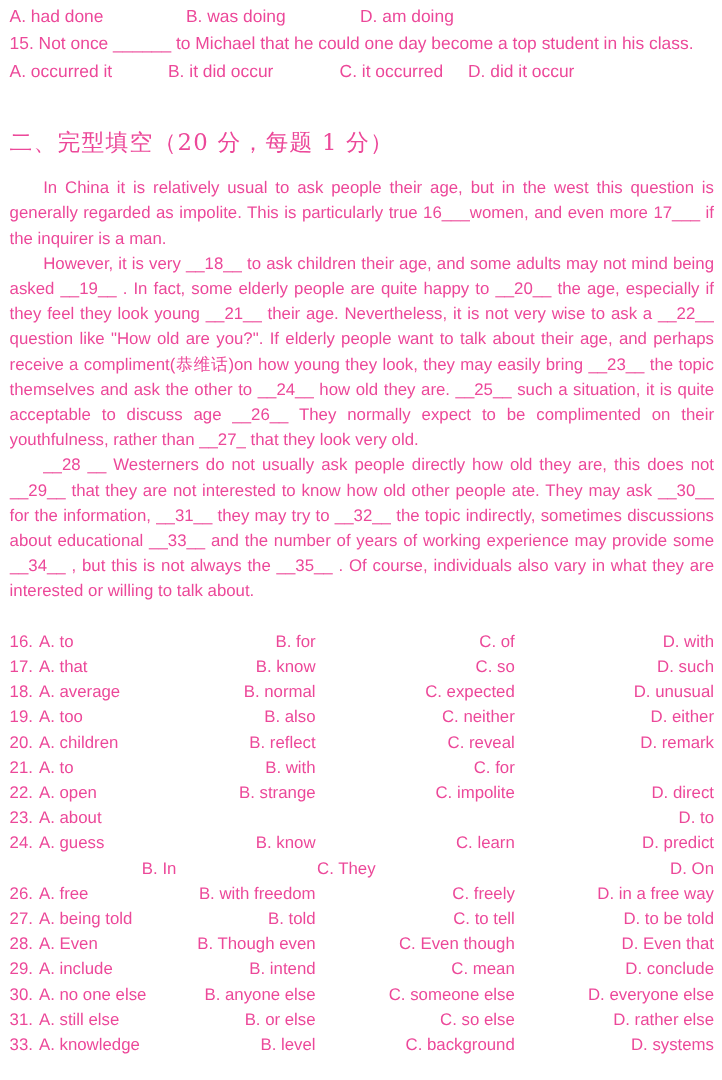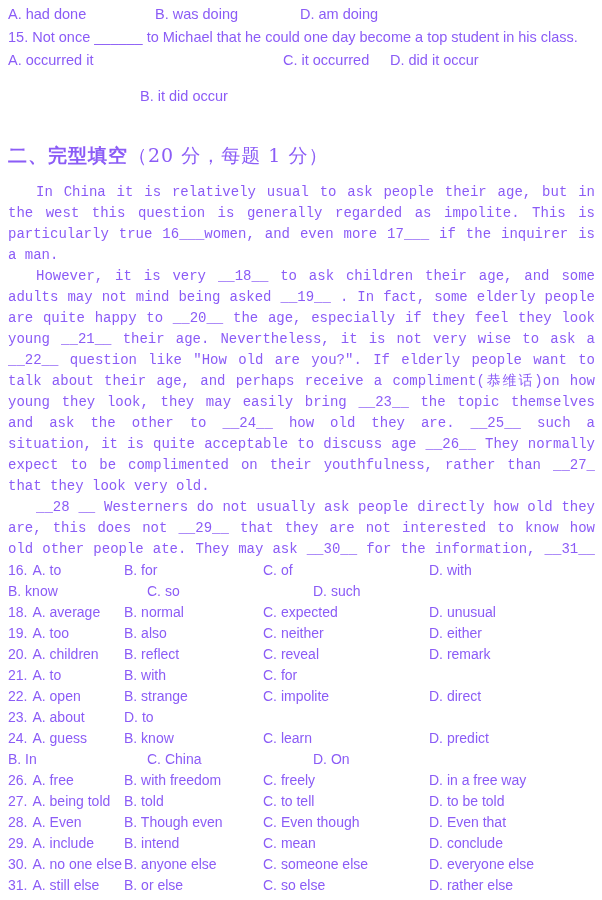--- a/index.html
+++ b/index.html
@@ -5,80 +5,80 @@
   html, body {
     margin: 0;
     padding: 0;
     background: #ffffff;
   }
   .page {
     position: relative;
     width: 602px;
     height: 900px;
     background: #ffffff;
-    color: #8b5cf6;
+    color: #ec4899;
     font-family: "Liberation Sans", sans-serif;
     font-size: 14.5px;
     box-sizing: border-box;
     padding: 3px 7px 0 8px;
     overflow: hidden;
   }
 
   
   .opt-line {
     display: flex;
     line-height: 23px;
     white-space: nowrap;
   }
   .opt-line-q14 .oc1 { width: 147px; }
   .opt-line-q14 .oc2 { width: 145px; }
   .opt-line-q14 .oc3 { width: 158px; }
   .opt-line-q15 .oc1 { width: 132px; }
-  .opt-line-q15 .oc2 { width: 143px; margin-top: 36px; }
+  .opt-line-q15 .oc2 { width: 143px; }
   .opt-line-q15 .oc3 { width: 107px; }
   .stem {
     line-height: 23px;
     white-space: nowrap;
   }
 
   
   .heading {
     margin: 34px 0 0 0;
     font-family: "DejaVu Serif", "Liberation Serif", serif;
     font-size: 19px;
     line-height: 26px;
     letter-spacing: 1px;
   }
-  .heading .h-main { font-weight: bold; }
+  .heading .h-main { font-weight: normal; }
   .heading .h-note { font-weight: normal; }
 
   
   .passage {
     margin-top: 14px;
     height: 378px;
     overflow: hidden;
     text-align: justify;
   }
   .passage p {
     margin: 0;
     text-indent: 28px;
     line-height: 21px;
     font-size: 14px;
-    font-family: Liberation Mono, monospace;
   }
 
   
   .options-table {
     margin-top: 0;
     font-size: 14px;
   }
   .orow {
     display: flex;
     line-height: 21px;
     white-space: nowrap;
+    text-align: right;
   }
   .orow .c-na { width: 116px; display: flex; }
   .orow .c-na .qnum { margin-right: 5px; }
   .orow .c-b  { width: 139px; }
   .orow .c-c  { width: 166px; }
   .orow .c-d  { flex: 1; }
 </style>
 </head>
 <body>
 
@@ -115,20 +115,24 @@
       <span class="c-na">
           <span class="qnum">16.</span>
           <span>A. to</span>
         </span>
       <span class="c-b">B. for</span>
       <span class="c-c">C. of</span>
       <span class="c-d">D. with</span>
     </div>
 
     <div class="orow">
+      <span class="c-na">
+          <span class="qnum">17.</span>
+          <span>A. that</span>
+        </span>
       <span class="c-b">B. know</span>
       <span class="c-c">C. so</span>
       <span class="c-d">D. such</span>
     </div>
 
     <div class="orow">
       <span class="c-na">
           <span class="qnum">18.</span>
           <span>A. average</span>
         </span>
@@ -189,21 +193,21 @@
           <span class="qnum">24.</span>
           <span>A. guess</span>
         </span>
       <span class="c-b">B. know</span>
       <span class="c-c">C. learn</span>
       <span class="c-d">D. predict</span>
     </div>
 
     <div class="orow">
       <span class="c-b">B. In</span>
-      <span class="c-c">C. China</span>
+      <span class="c-c">C. They</span>
       <span class="c-d">D. On</span>
     </div>
 
     <div class="orow">
       <span class="c-na">
           <span class="qnum">26.</span>
           <span>A. free</span>
         </span>
       <span class="c-b">B. with freedom</span>
       <span class="c-c">C. freely</span>

